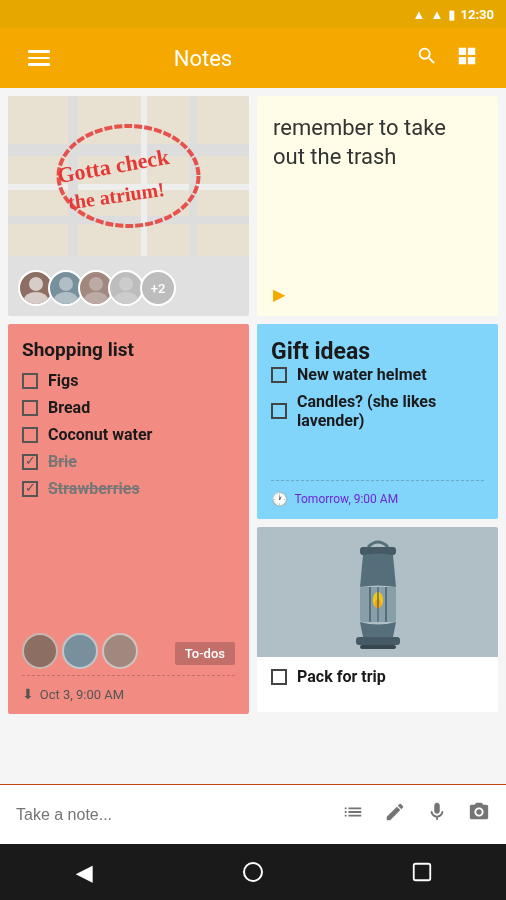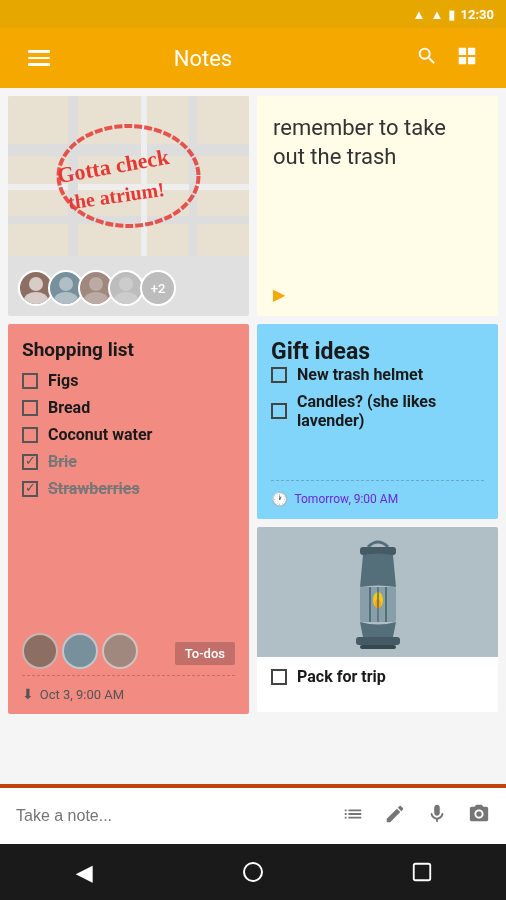--- a/index.html
+++ b/index.html
@@ -334,21 +334,21 @@
     }
 
     
     .bottom-bar {
       position: absolute;
       bottom: 56px;
       left: 0;
       right: 0;
       height: 60px;
       background: white;
-      border-top: 4px solid #c2410c;
+      border-top: 1px solid #c2410c;
       display: flex;
       align-items: center;
       padding: 0 16px;
       gap: 12px;
     }
     .take-note-input {
       flex: 1;
       border: none;
       outline: none;
       font-size: 16px;
@@ -543,21 +543,21 @@
     <div class="note-card trash-note">
       <div class="trash-note-text">remember to take out the trash</div>
       <div class="play-btn">▶</div>
     </div>
 
     <div class="note-card gift-note">
       <div class="gift-title">Gift ideas</div>
 
       <div class="checklist-item">
         <div class="checkbox" style="border-color:#444;"></div>
-        <span class="item-text">New trash helmet</span>
+        <span class="item-text">New water helmet</span>
       </div>
       <div class="checklist-item">
         <div class="checkbox" style="border-color:#444;"></div>
         <span class="item-text">Candles? (she likes lavender)</span>
       </div>
 
       <div class="gift-footer">
         <span style="font-size:14px;color:#555;">🕐</span>
         <span style="font-size:12px;color:#6d28d9;">Tomorrow, 9:00 AM</span>
       </div>

